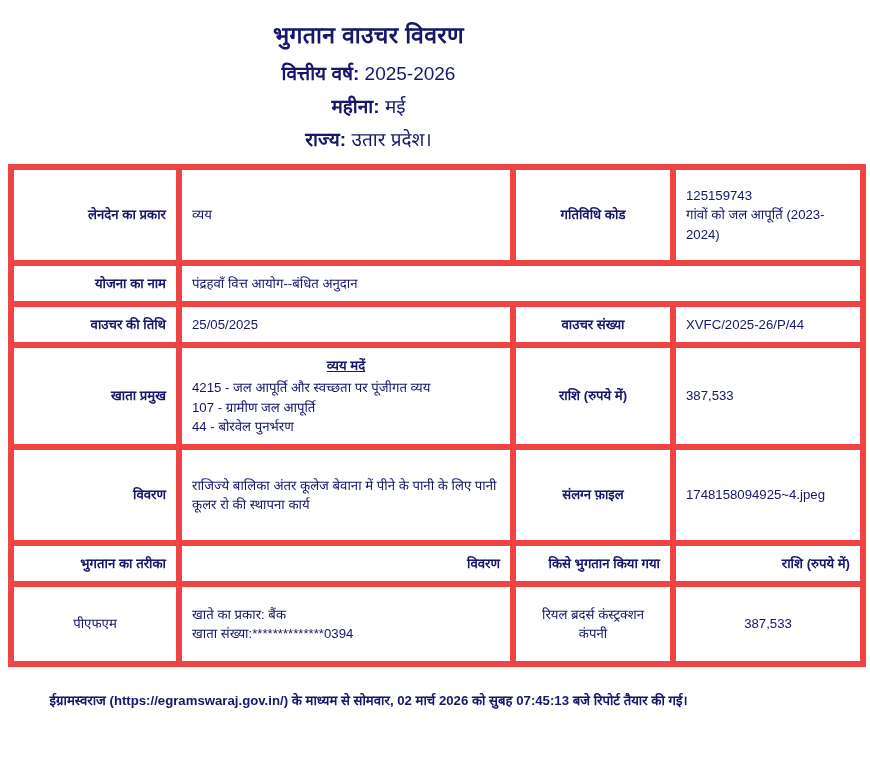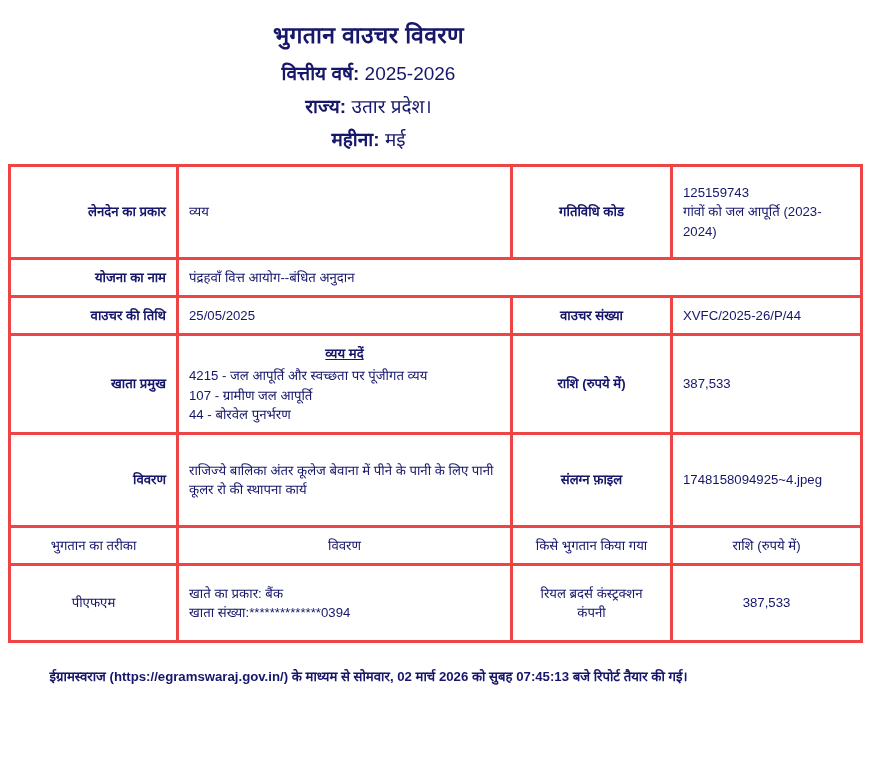--- a/index.html
+++ b/index.html
@@ -40,21 +40,21 @@
   .hdr-line .val {
     font-weight: normal;
   }
   table.main {
     width: 100%;
     border-collapse: collapse;
     margin-top: 12px;
     table-layout: fixed;
   }
   table.main td {
-    border: 3px solid #ef4444;
+    border: 6px solid #ef4444;
     font-size: 13.2px;
     color: #16166b;
     padding: 8px 10px;
     vertical-align: middle;
     line-height: 1.45;
   }
   .lbl-cell {
     text-align: right;
     font-weight: bold;
     width: 168px;
@@ -78,22 +78,22 @@
     font-weight: bold;
     text-decoration: underline;
     display: block;
     margin-bottom: 3px;
     text-align: center;
   }
   .acct-line {
     display: block;
   }
   .col-hdr {
-    text-align: center;
-    font-weight: normal;
+    text-align: right;
+    font-weight: bold;
   }
   .center {
     text-align: center;
   }
   .pay-row td {
     height: 58px;
   }
   .footer {
     text-align: center;
     font-size: 13.2px;
@@ -108,26 +108,26 @@
 
 <div class="page">
 
   <div class="doc-title">भुगतान वाउचर विवरण</div>
 
   <div class="hdr-line">
     <span class="lbl">वित्तीय वर्ष:</span>
     <span class="val">2025-2026</span>
   </div>
   <div class="hdr-line">
+    <span class="lbl">महीना:</span>
+    <span class="val">मई</span>
+  </div>
+  <div class="hdr-line">
     <span class="lbl">राज्य:</span>
     <span class="val">उतार प्रदेश।</span>
-  </div>
-  <div class="hdr-line">
-    <span class="lbl">महीना:</span>
-    <span class="val">मई</span>
   </div>
 
   <table class="main">
     <colgroup>
       <col style="width:168px">
       <col style="width:334px">
       <col style="width:160px">
       <col style="width:190px">
     </colgroup>
     <tbody>

